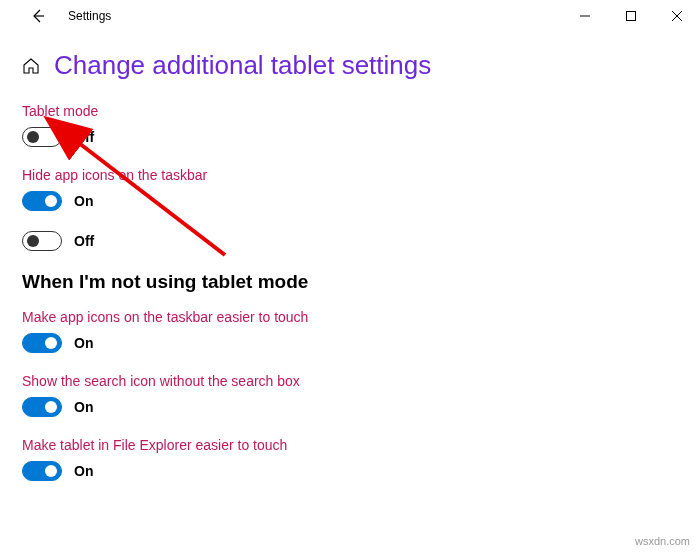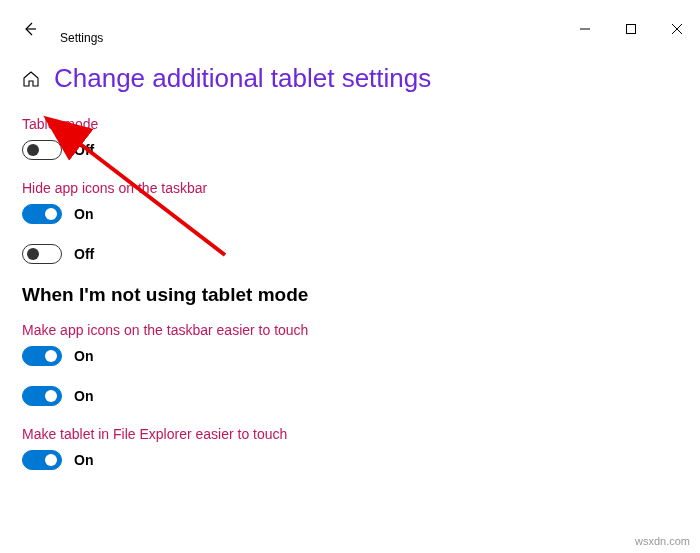--- a/index.html
+++ b/index.html
@@ -1,17 +1,17 @@
 <!DOCTYPE html>
 <html><head>
   <meta charset="utf-8">
   <style>
     * { margin: 0; padding: 0; box-sizing: border-box; font-family: "Segoe UI", Arial, sans-serif; }
     body { width: 700px; height: 553px; background: #fff; position: relative; overflow: hidden; }
-    .titlebar { display: flex; align-items: flex-end; height: 32px; padding-left: 14px; margin-top: 13px; }
+    .titlebar { display: flex; align-items: center; height: 32px; padding-left: 22px; }
     .back-btn { width: 32px; height: 32px; display: flex; align-items: center; justify-content: center; cursor: pointer; }
     .app-title { font-size: 12px; margin-left: 14px; color: #000; }
     .win-controls { margin-left: auto; display: flex; }
     .win-btn { width: 46px; height: 32px; display: flex; align-items: center; justify-content: center; cursor: pointer; font-size: 12px; }
     .content { padding: 18px 22px 0 22px; }
     .page-header { display: flex; align-items: center; margin-bottom: 22px; }
     .home-icon { margin-right: 14px; display:flex; align-items:center; cursor:pointer; }
     .page-title { font-size: 26px; font-weight: 400; color: #6d28d9; }
     .setting-label { font-size: 14px; color: #be185d; margin-bottom: 8px; }
     .toggle-row { display: flex; align-items: center; margin-bottom: 20px; }
@@ -92,20 +92,21 @@
   <div class="section-heading">When I'm not using tablet mode</div>
 
   <div class="setting-label">Make app icons on the taskbar easier to touch</div>
   <div class="toggle-row">
     <div class="toggle on">
         <div class="knob"></div>
       </div>
     <div class="toggle-state">On</div>
   </div>
 
+  <div class="setting-label">Show the search icon without the search box</div>
   <div class="toggle-row">
     <div class="toggle on">
         <div class="knob"></div>
       </div>
     <div class="toggle-state">On</div>
   </div>
 
   <div class="setting-label">Make tablet in File Explorer easier to touch</div>
   <div class="toggle-row">
     <div class="toggle on">

